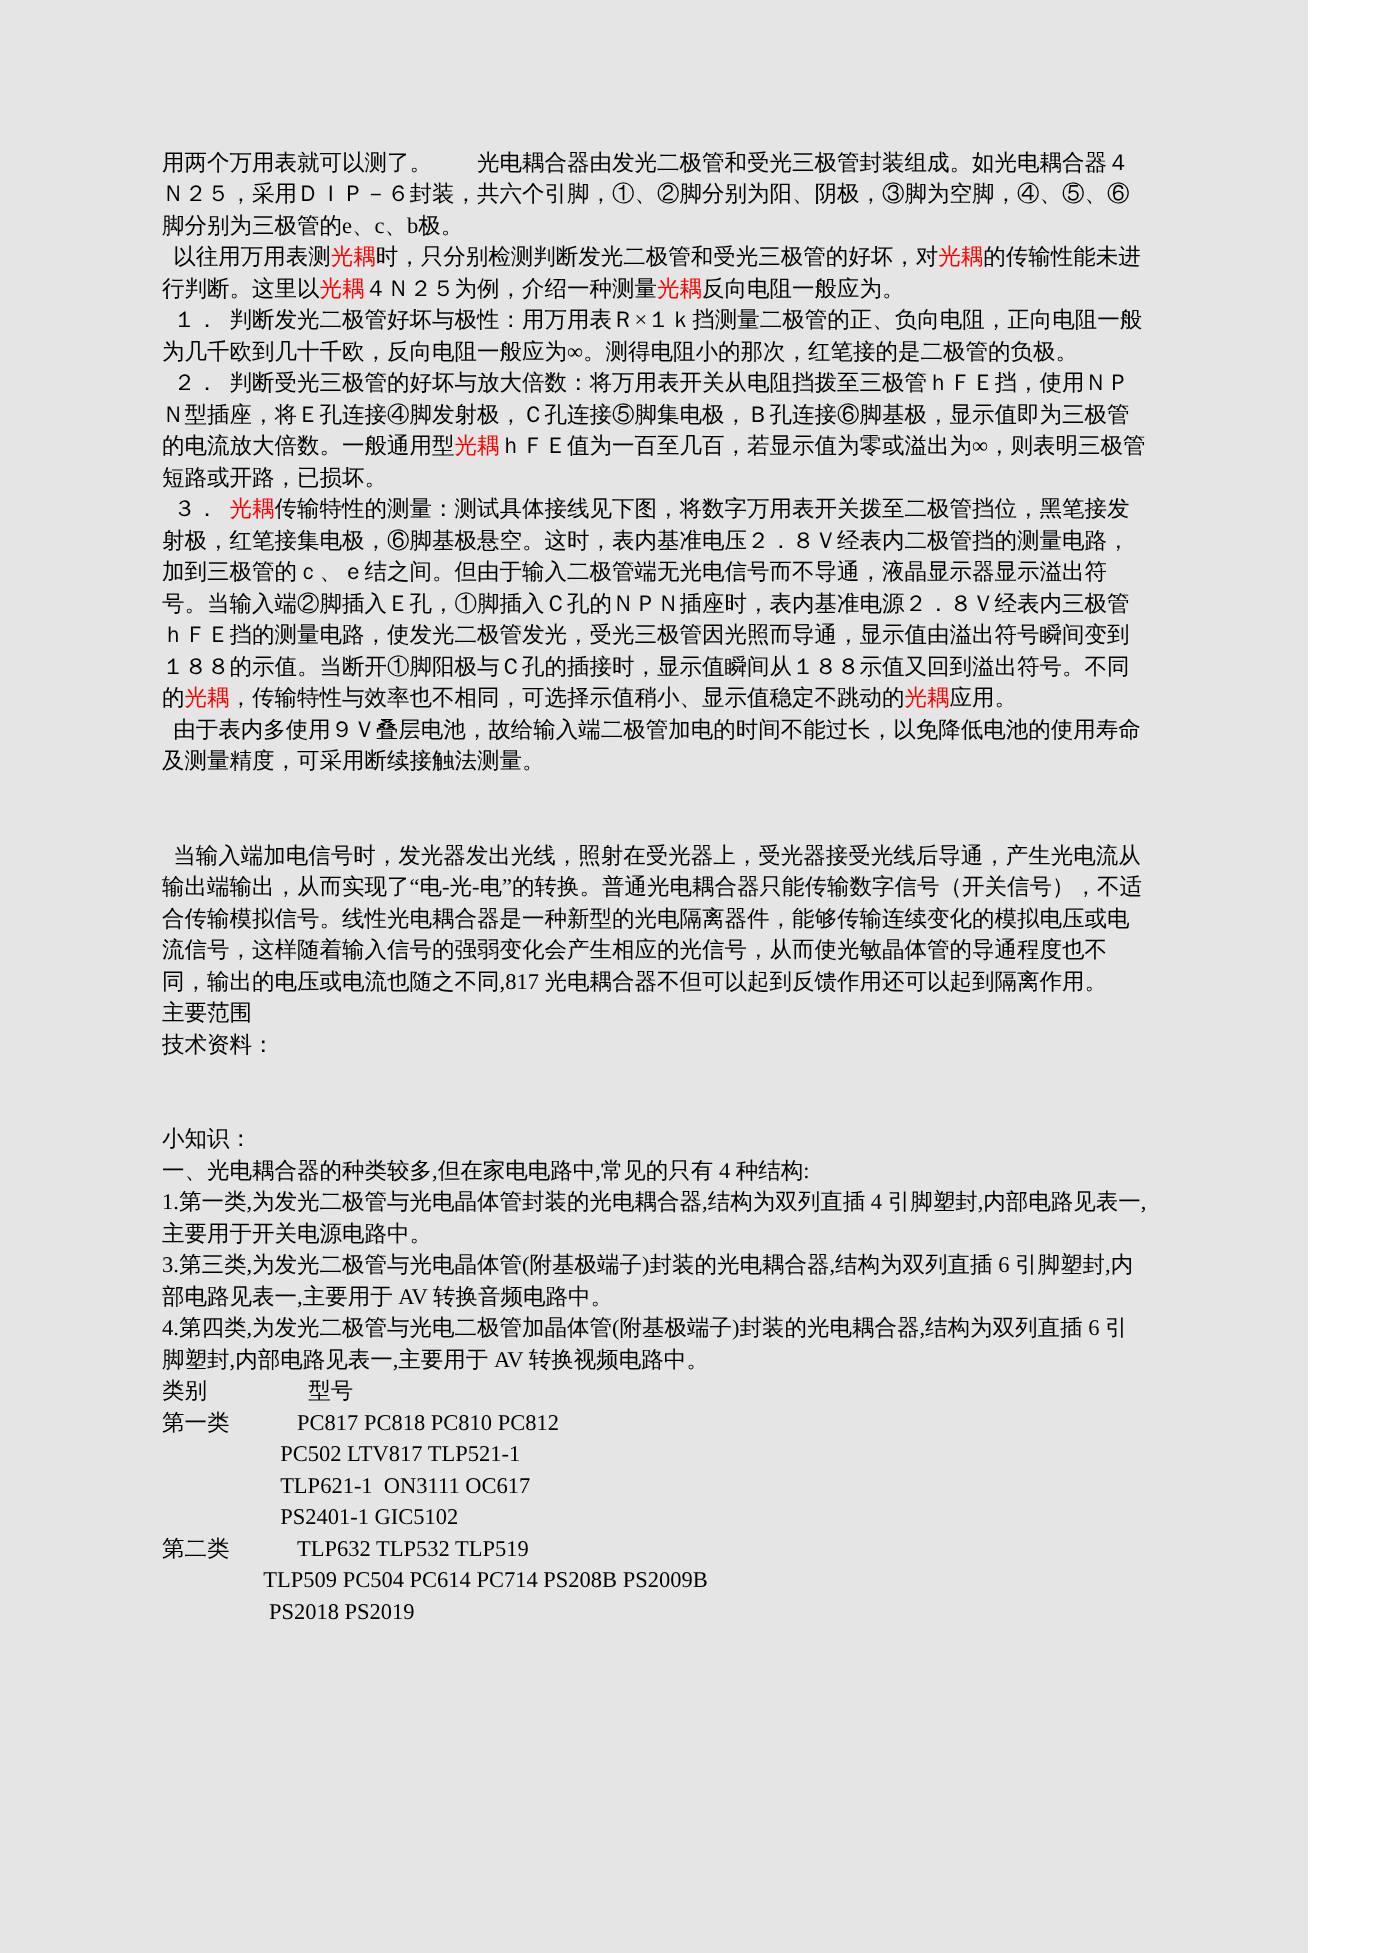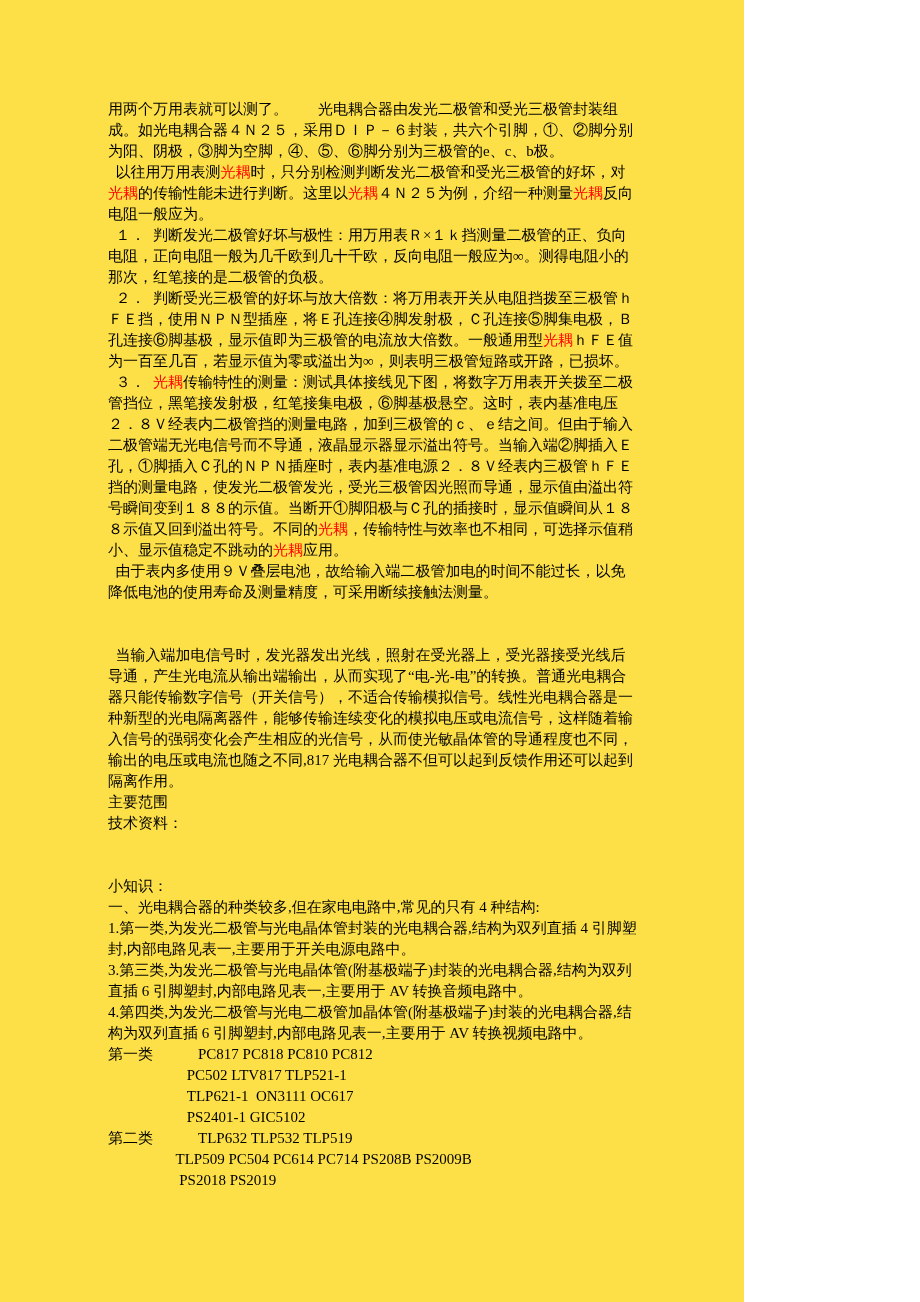--- a/index.html
+++ b/index.html
@@ -8,25 +8,25 @@
     background: #ffffff;
   }
   body {
     width: 920px;
     height: 1302px;
     font-family: "Liberation Serif", "DejaVu Serif", serif;
     color: #000000;
   }
   .page {
     box-sizing: border-box;
-    width: 744px;
+    width: 872px;
     height: 1302px;
     padding: 99px 106px 40px 108px;
     overflow: hidden;
-    background: #fde047;
+    background: #e5e5e5;
   }
   .doc p {
     margin: 0;
     font-size: 15px;
     line-height: 21px;
     white-space: pre-wrap;
     overflow-wrap: break-word;
     color: #000000;
   }
   .doc p.empty {
@@ -52,20 +52,21 @@
       <p><span>  当输入端加电信号时，发光器发出光线，照射在受光器上，受光器接受光线后导通，产生光电流从输出端输出，从而实现了“电-光-电”的转换。普通光电耦合器只能传输数字信号（开关信号），不适合传输模拟信号。线性光电耦合器是一种新型的光电隔离器件，能够传输连续变化的模拟电压或电流信号，这样随着输入信号的强弱变化会产生相应的光信号，从而使光敏晶体管的导通程度也不同，输出的电压或电流也随之不同,817 光电耦合器不但可以起到反馈作用还可以起到隔离作用。</span></p>
       <p><span>主要范围</span></p>
       <p><span>技术资料：</span></p>
       <p class="empty"></p>
       <p class="empty"></p>
       <p><span>小知识：</span></p>
       <p><span>一、光电耦合器的种类较多,但在家电电路中,常见的只有 4 种结构:</span></p>
       <p><span>1.第一类,为发光二极管与光电晶体管封装的光电耦合器,结构为双列直插 4 引脚塑封,内部电路见表一,主要用于开关电源电路中。</span></p>
       <p><span>3.第三类,为发光二极管与光电晶体管(附基极端子)封装的光电耦合器,结构为双列直插 6 引脚塑封,内部电路见表一,主要用于 AV 转换音频电路中。</span></p>
       <p><span>4.第四类,为发光二极管与光电二极管加晶体管(附基极端子)封装的光电耦合器,结构为双列直插 6 引脚塑封,内部电路见表一,主要用于 AV 转换视频电路中。</span></p>
+      <p><span>类别                  型号</span></p>
       <p><span>第一类            PC817 PC818 PC810 PC812</span></p>
       <p><span>                     PC502 LTV817 TLP521-1</span></p>
       <p><span>                     TLP621-1  ON3111 OC617</span></p>
       <p><span>                     PS2401-1 GIC5102</span></p>
       <p><span>第二类            TLP632 TLP532 TLP519</span></p>
       <p><span>                  TLP509 PC504 PC614 PC714 PS208B PS2009B</span></p>
       <p><span>                   PS2018 PS2019</span></p>
     </div>
 </div>
 

